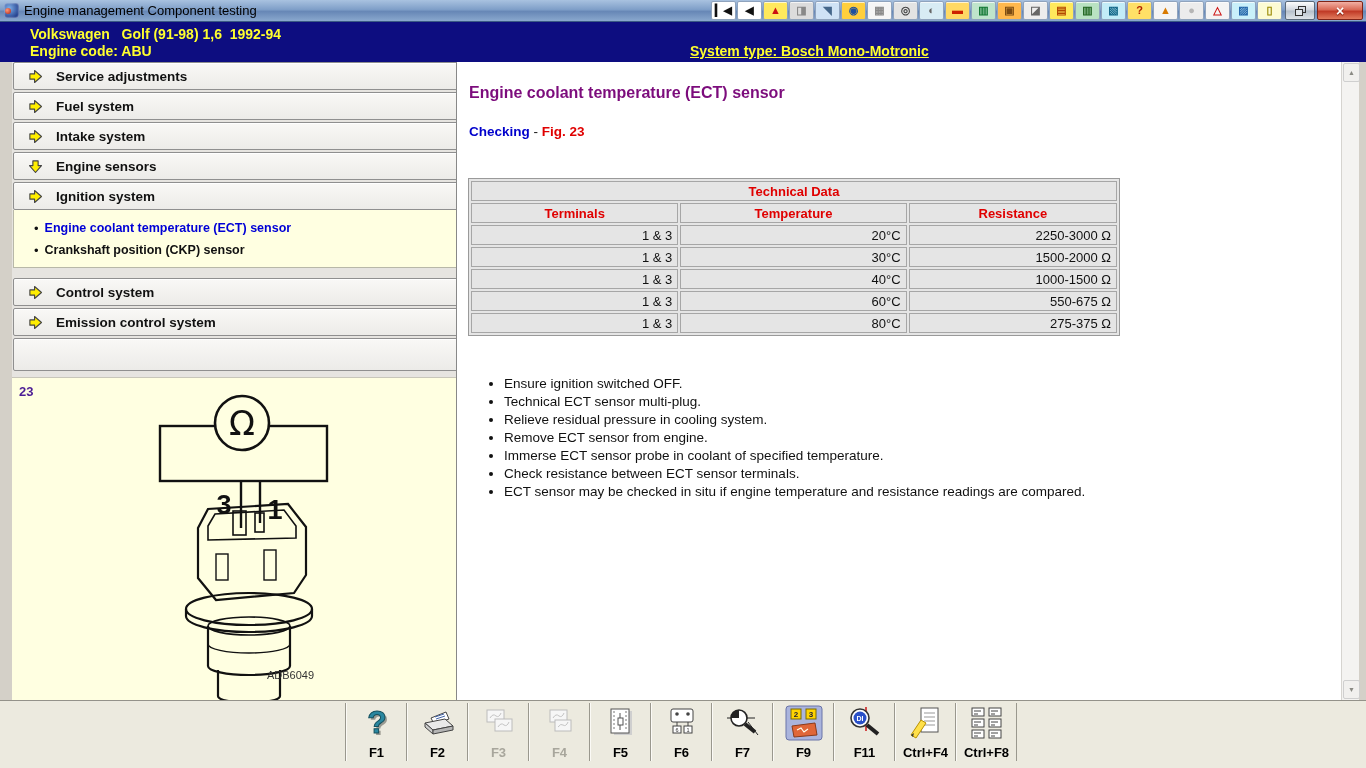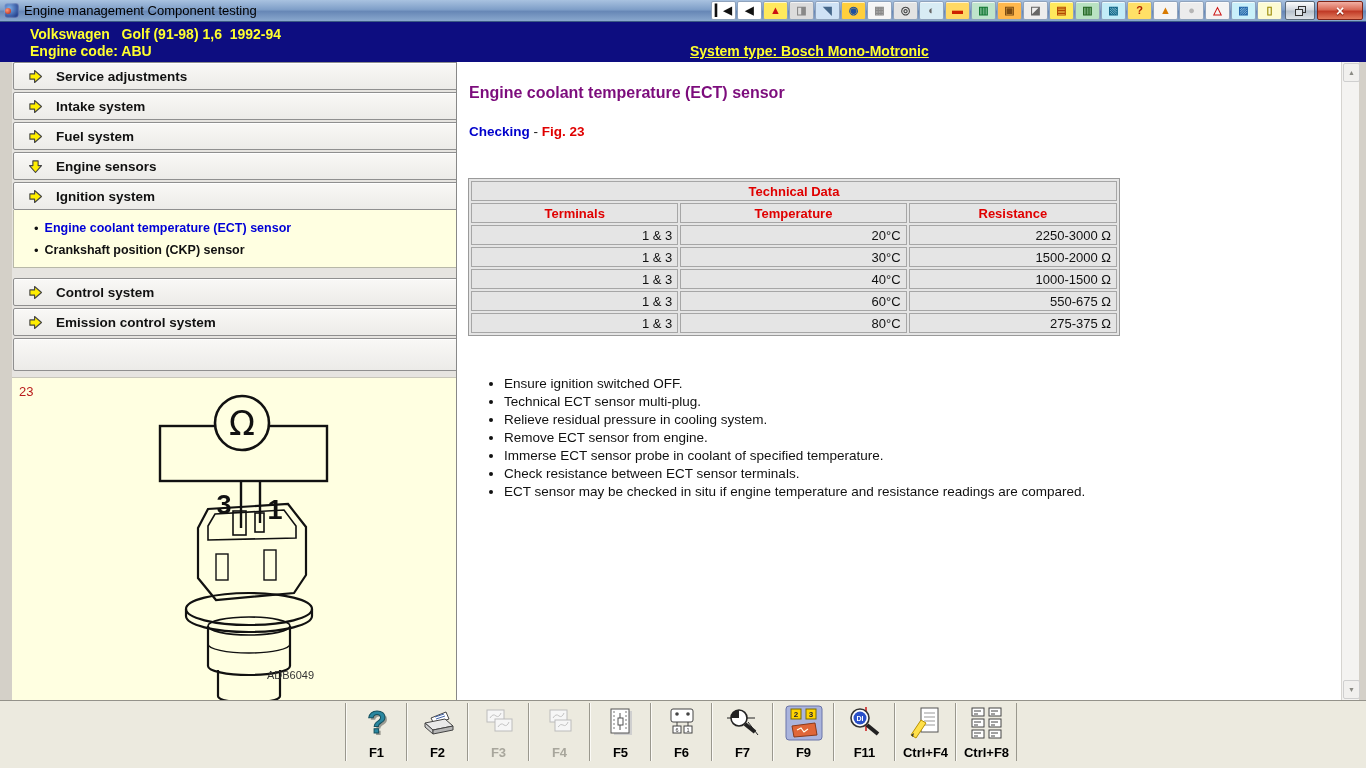--- a/index.html
+++ b/index.html
@@ -49,21 +49,21 @@
   .side-label{margin-left:13px;font-weight:bold;font-size:13.5px;color:#111;}
   .sub-panel{background:#ffffe1;border:1px solid #b8b8a8;border-top:none;box-sizing:border-box;
     margin:-2px 1px 10px 1px;padding:7px 0 6px 0;}
   .sub-item{display:flex;align-items:center;height:22px;}
   .sub-bullet{margin-left:20px;font-size:13px;color:#111;}
   .sub-label{margin-left:6px;font-weight:bold;font-size:12.5px;color:#111;}
   .sub-item.selected .sub-label{color:#0000d6;}
   .side-item.empty{height:33px;}
   .figure-panel{position:absolute;left:0;top:315px;width:455px;height:323px;background:#ffffe1;
     border-top:1px solid #c8c6ba;}
-  .fig-number{position:absolute;left:7px;top:6px;color:#b91c1c;font-weight:normal;font-size:13px;}
+  .fig-number{position:absolute;left:7px;top:6px;color:#4c1d95;font-weight:bold;font-size:13px;}
   .fig-svg{position:absolute;left:0;top:0;}
 
   
   .content{position:absolute;left:456px;top:62px;width:885px;height:638px;background:#fff;
     border-left:1px solid #888;box-sizing:border-box;overflow:hidden;}
   .c-title{position:absolute;left:12px;top:22px;font-size:16px;font-weight:bold;color:#7c0c7c;}
   .c-sub{position:absolute;left:12px;top:62px;font-size:13.5px;font-weight:bold;}
   .c-sub span{white-space:pre;}
   .c-sub .link{color:#0000cc;}
   .c-sub .sep{color:#111;font-weight:normal;}
@@ -189,27 +189,27 @@
     <div class="side-item">
         <svg class="side-arrow" viewBox="0 0 16 16">
           <path d="M2 5.2h5V1.6L14.4 8 7 14.4V10.8H2z" fill="#ffee00" stroke="#444" stroke-width="1.2" stroke-linejoin="round"></path>
         </svg>
         <span class="side-label">Service adjustments</span>
       </div>
       <div class="side-item">
         <svg class="side-arrow" viewBox="0 0 16 16">
           <path d="M2 5.2h5V1.6L14.4 8 7 14.4V10.8H2z" fill="#ffee00" stroke="#444" stroke-width="1.2" stroke-linejoin="round"></path>
         </svg>
+        <span class="side-label">Fuel system</span>
+      </div>
+      <div class="side-item">
+        <svg class="side-arrow" viewBox="0 0 16 16">
+          <path d="M2 5.2h5V1.6L14.4 8 7 14.4V10.8H2z" fill="#ffee00" stroke="#444" stroke-width="1.2" stroke-linejoin="round"></path>
+        </svg>
         <span class="side-label">Intake system</span>
-      </div>
-      <div class="side-item">
-        <svg class="side-arrow" viewBox="0 0 16 16">
-          <path d="M2 5.2h5V1.6L14.4 8 7 14.4V10.8H2z" fill="#ffee00" stroke="#444" stroke-width="1.2" stroke-linejoin="round"></path>
-        </svg>
-        <span class="side-label">Fuel system</span>
       </div>
       <div class="side-item">
         <svg class="side-arrow down" viewBox="0 0 16 16">
           <path d="M2 5.2h5V1.6L14.4 8 7 14.4V10.8H2z" fill="#ffee00" stroke="#444" stroke-width="1.2" stroke-linejoin="round"></path>
         </svg>
         <span class="side-label">Engine sensors</span>
       </div>
       <div class="side-item">
         <svg class="side-arrow" viewBox="0 0 16 16">
           <path d="M2 5.2h5V1.6L14.4 8 7 14.4V10.8H2z" fill="#ffee00" stroke="#444" stroke-width="1.2" stroke-linejoin="round"></path>

